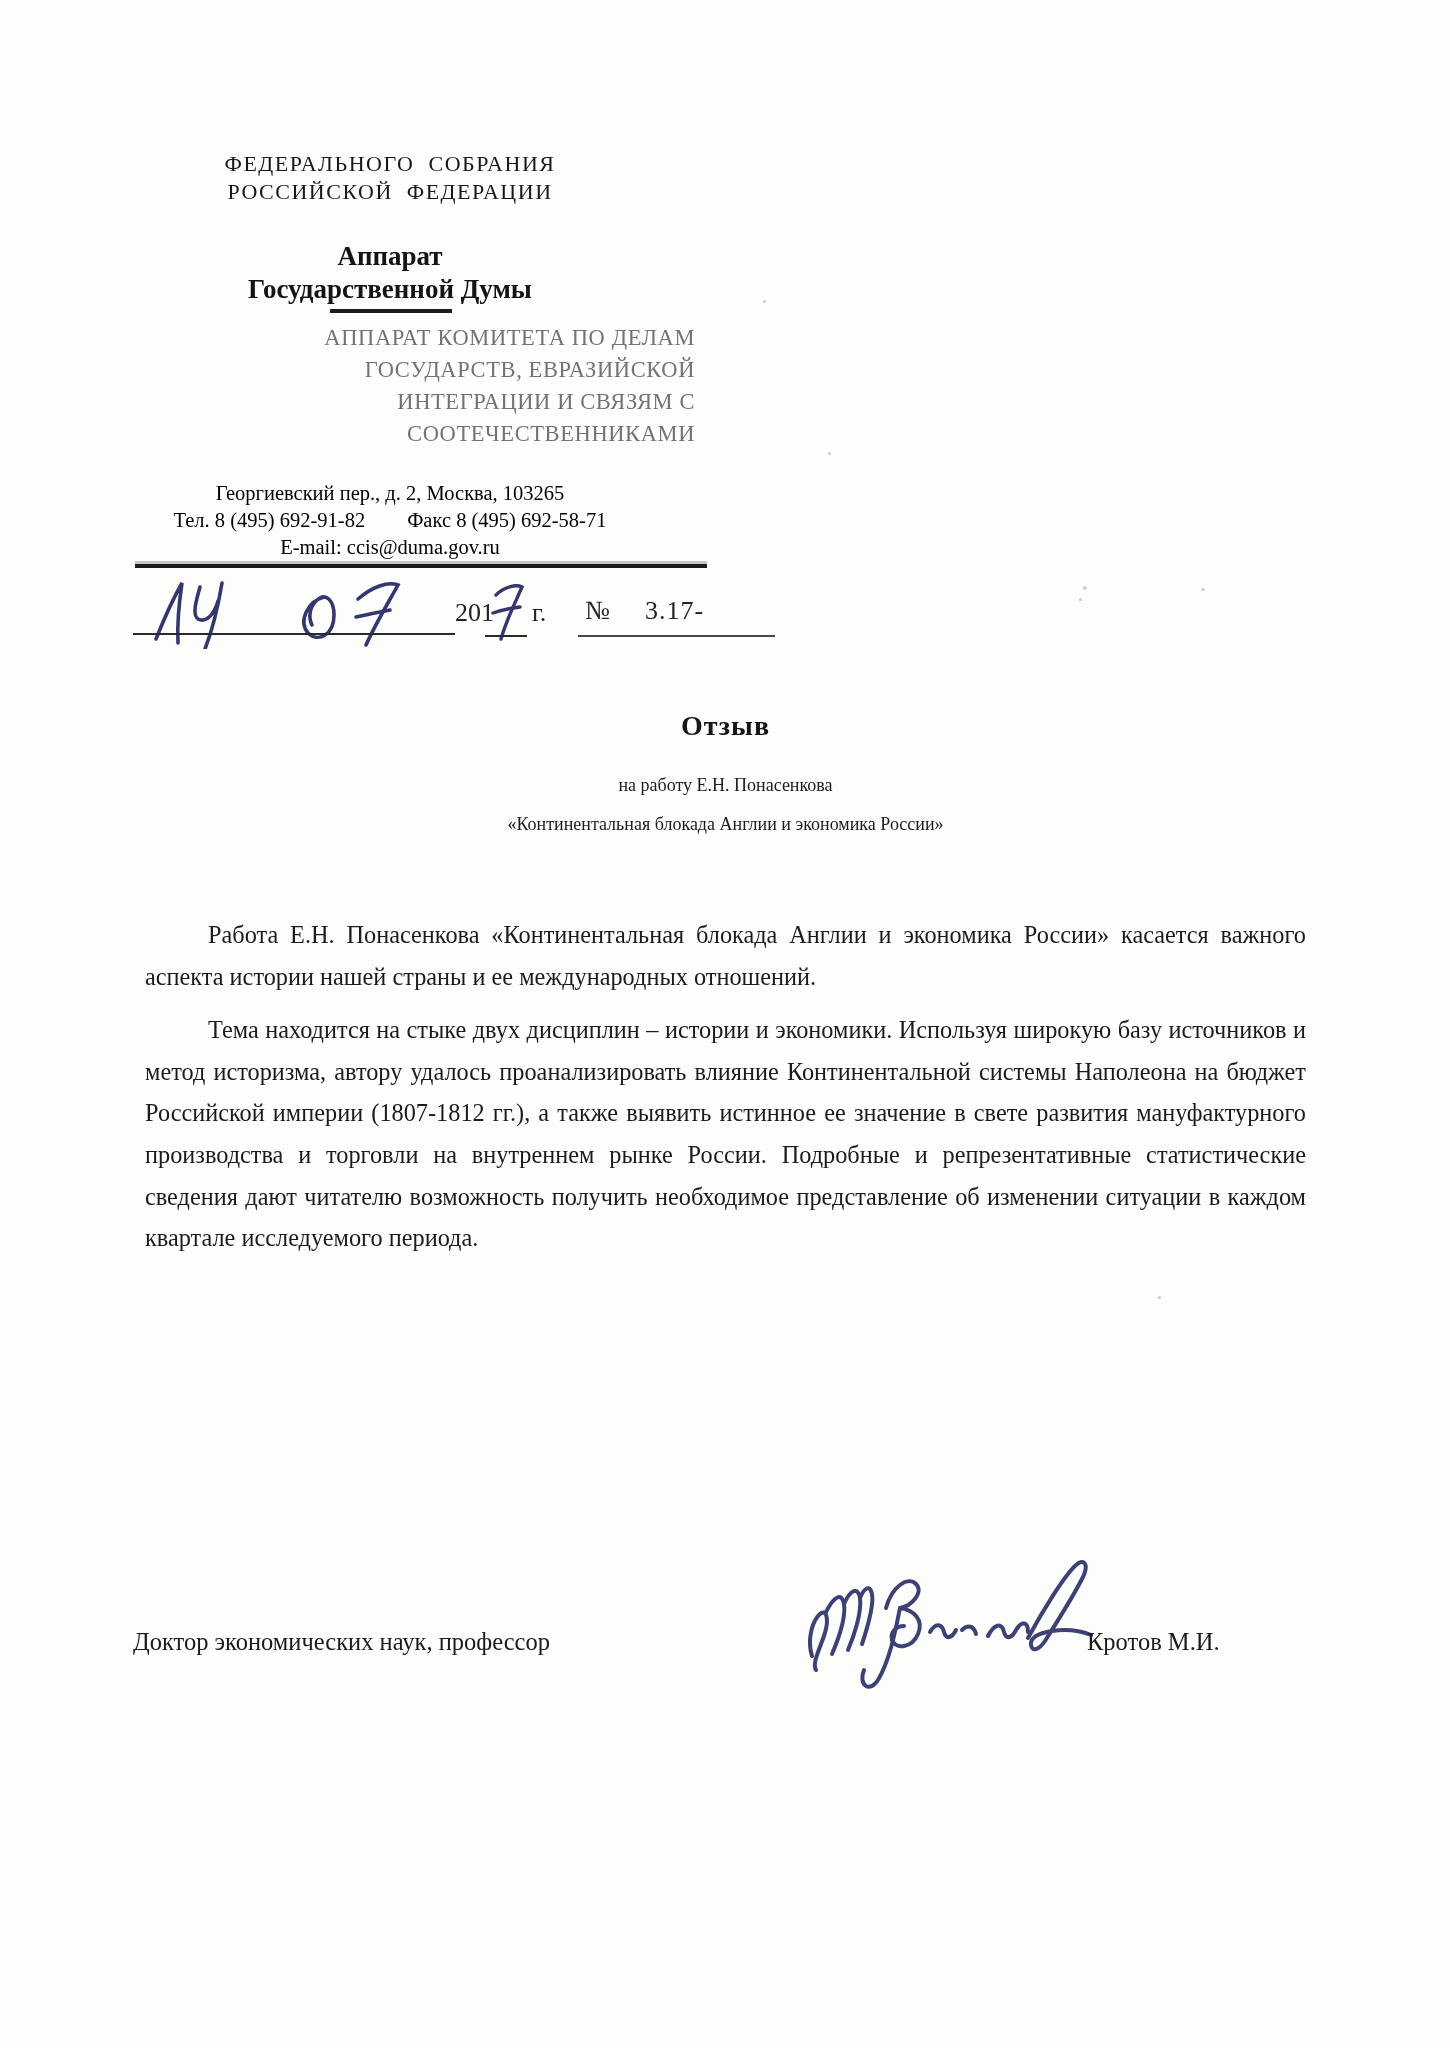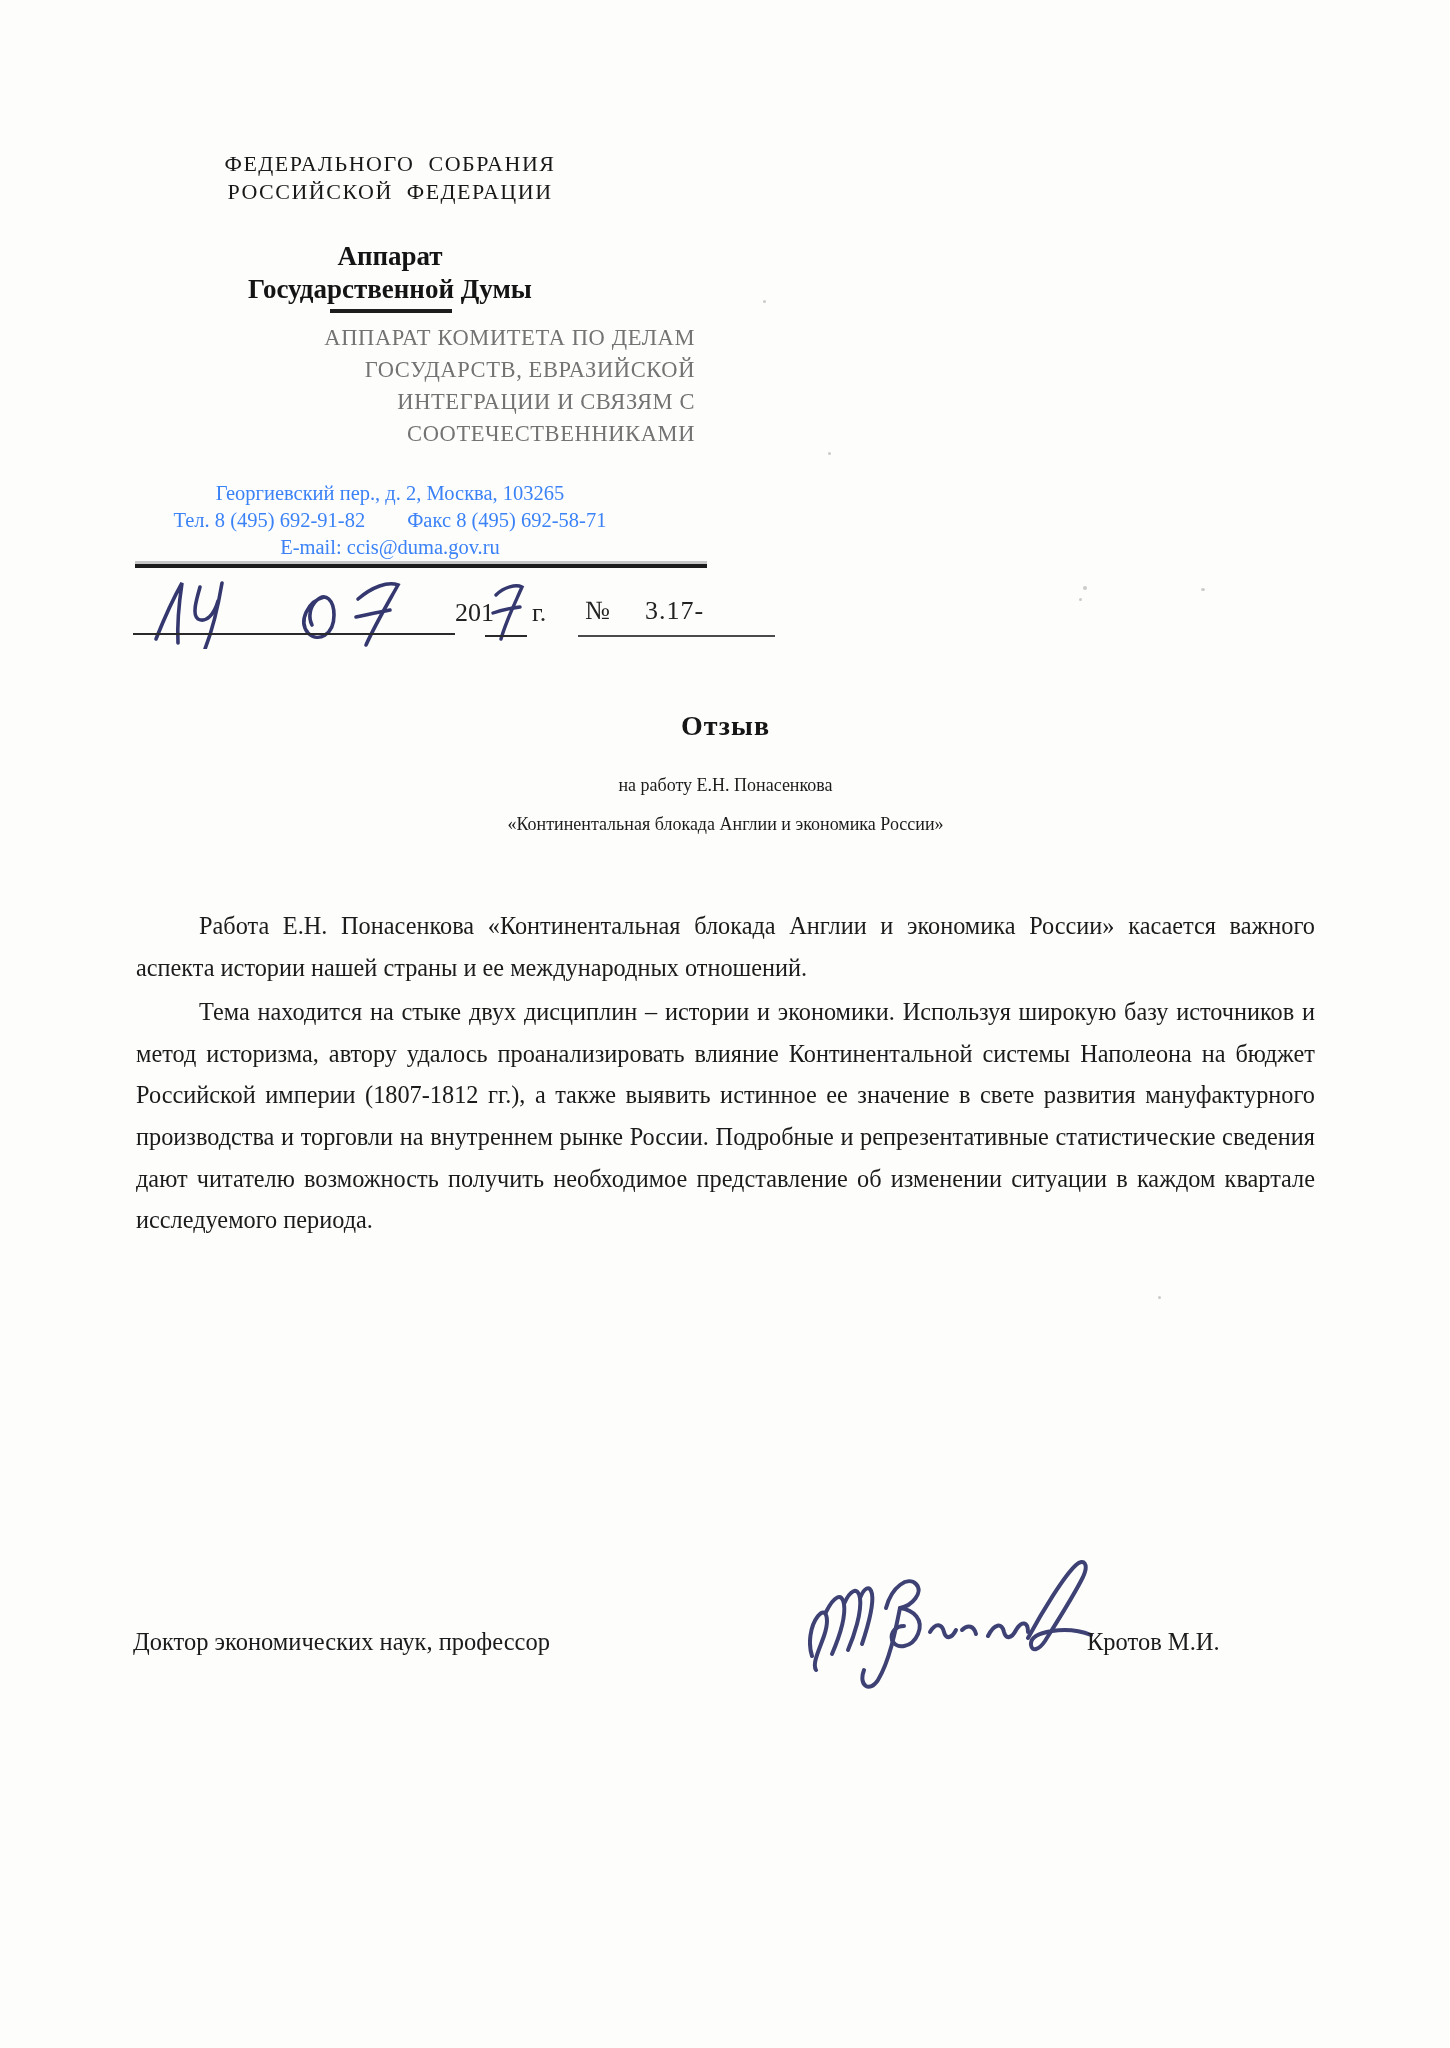--- a/index.html
+++ b/index.html
@@ -21,21 +21,21 @@
     text-align: center; color: #181818;
   }
   .org-lines { font-size: 22px; line-height: 28px; letter-spacing: 1.5px; word-spacing: 7px; }
   .apparat { position: absolute; left: 85px; top: 240px; width: 610px; text-align: center;
     font-weight: bold; font-size: 27px; line-height: 33px; color: #141414; }
   .lh-sep { position: absolute; left: 330px; top: 309px; width: 122px; height: 4px;
     background: #1d1d1d; }
   .committee { position: absolute; left: 85px; top: 322px; width: 610px; text-align: right;
     font-size: 22.5px; line-height: 32px; letter-spacing: 0.6px; color: #737373; }
   .addr-line { position: absolute; left: 85px; width: 610px; text-align: center;
-    font-size: 20.5px; color: #3b82f6; }
+    font-size: 20.5px; color: #000000; }
   .addr1 { top: 482px; }
   .addr2 { top: 509px; }
   .addr2 .gap { display: inline-block; width: 42px; }
   .addr3 { top: 536px; }
   .head-rule { position: absolute; left: 135px; top: 564px; width: 572px; height: 4px;
     background: #1c1c1c; box-shadow: 0 -3px 0 rgba(40,40,40,.25); }
   
   .dateline { position: absolute; left: 0; top: 575px; width: 100%; height: 70px; }
   .date-print { position: absolute; font-size: 26px; color: #222; }
   .p-201 { left: 455px; top: 23px; }
@@ -47,21 +47,21 @@
   .u2 { left: 485px; top: 60px; width: 42px; }
   .u3 { left: 578px; top: 60px; width: 197px; background: #4a4a4a; }
   .svg-abs { position: absolute; }
   
   .review-title { position: absolute; left: 133px; top: 710px; width: 1185px;
     text-align: center; font-weight: bold; font-size: 28px; letter-spacing: 1px; color: #161616; }
   .subtitle { position: absolute; left: 133px; top: 766px; width: 1185px;
     text-align: center; font-size: 18px; line-height: 39px; color: #1c1c1c; }
   .body-text { position: absolute; left: 133px; top: 902px; width: 1185px;
     font-size: 24.3px; line-height: 41.6px; text-align: justify; color: #1b1b1b; }
-  .body-text p { margin: 3px; text-indent: 63px; }
+  .body-text p { margin: 12px; text-indent: 63px; }
   
   .sig-label { position: absolute; left: 133px; top: 1628px; font-size: 24.5px; color: #1b1b1b; }
   .sig-name  { position: absolute; left: 1087px; top: 1628px; font-size: 24.5px; color: #1b1b1b; }
   .sig-scrawl { position: absolute; left: 798px; top: 1552px; }
   
   .speck { position: absolute; background: #9a9a9a; border-radius: 50%; opacity: .5; }
 </style>
 </head>
 <body>
 

